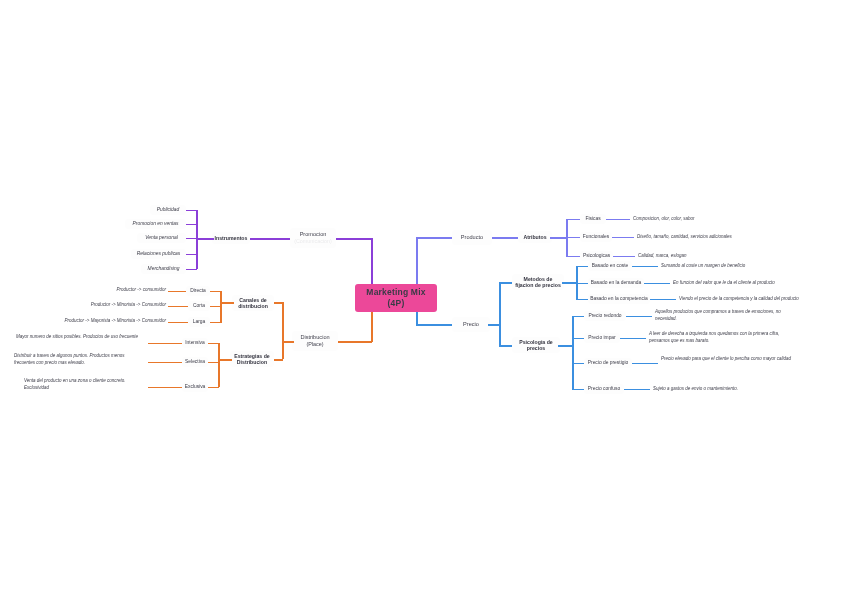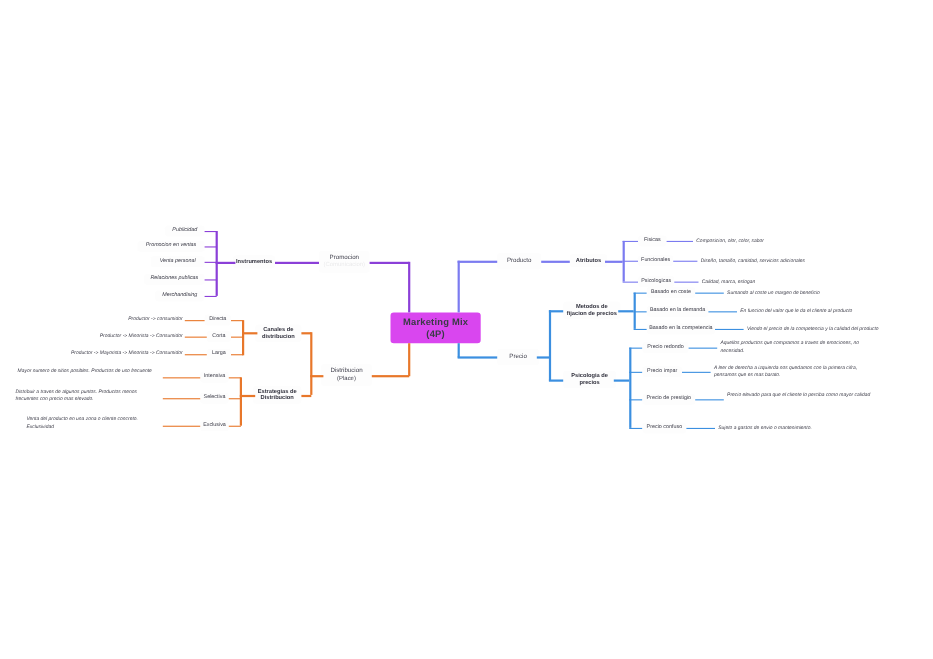--- a/index.html
+++ b/index.html
@@ -19,21 +19,21 @@
     display: flex; flex-direction: column;
     align-items: center; justify-content: center;
     text-align: center;
     line-height: 1.25;
     color: #3c3c48;
     white-space: nowrap;
   }
   .center {
     font-size: 8.5px; font-weight: 700; letter-spacing:.2px;
     color:#3a3a46;
-    background:#d946ef;
+    background:#ec4899;
     box-shadow: 0 0 0 0 rgba(0,0,0,0);
   }
   .center .l2 { font-weight:700; }
 
   .pillar { font-size: 5.6px; font-weight: 500; color:#43434f; }
   .pillar .l2 { font-size:5.4px; }
 
   .lvl2 { font-size: 5.2px; font-weight: 700; color:#33333f; }
   .lvl3 { font-size: 4.9px; font-weight: 500; color:#3a3a46; }
 

